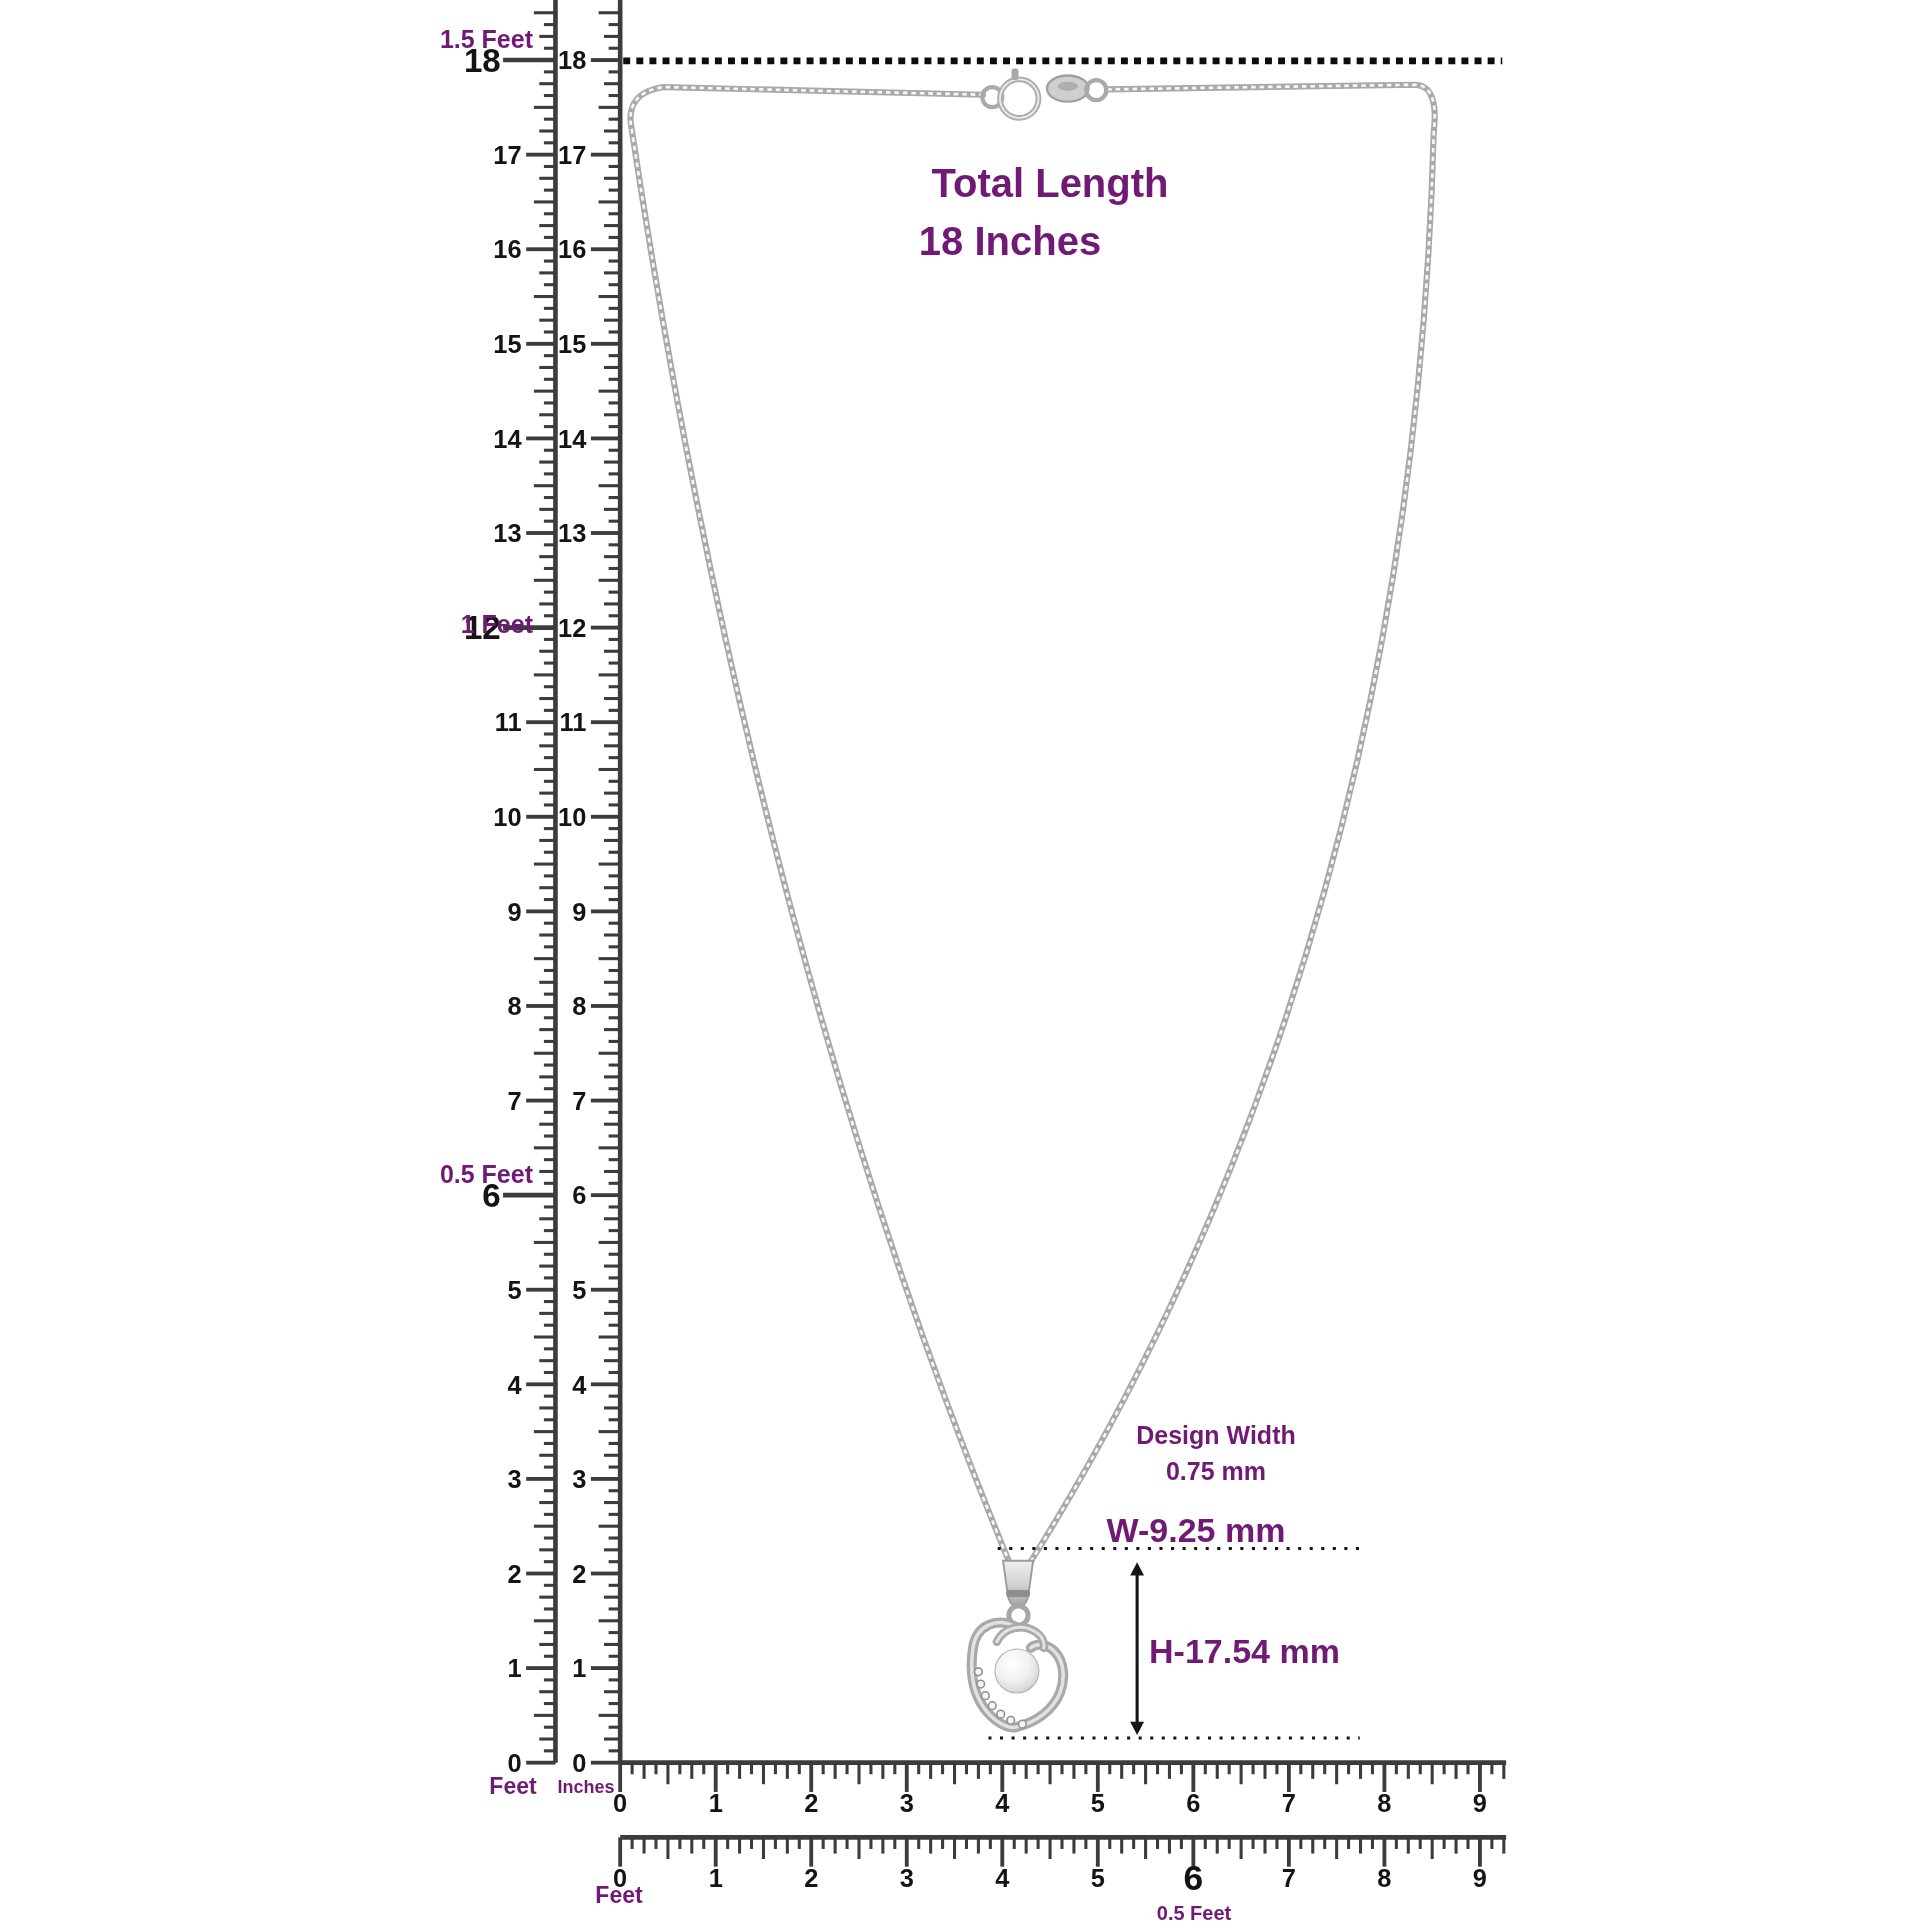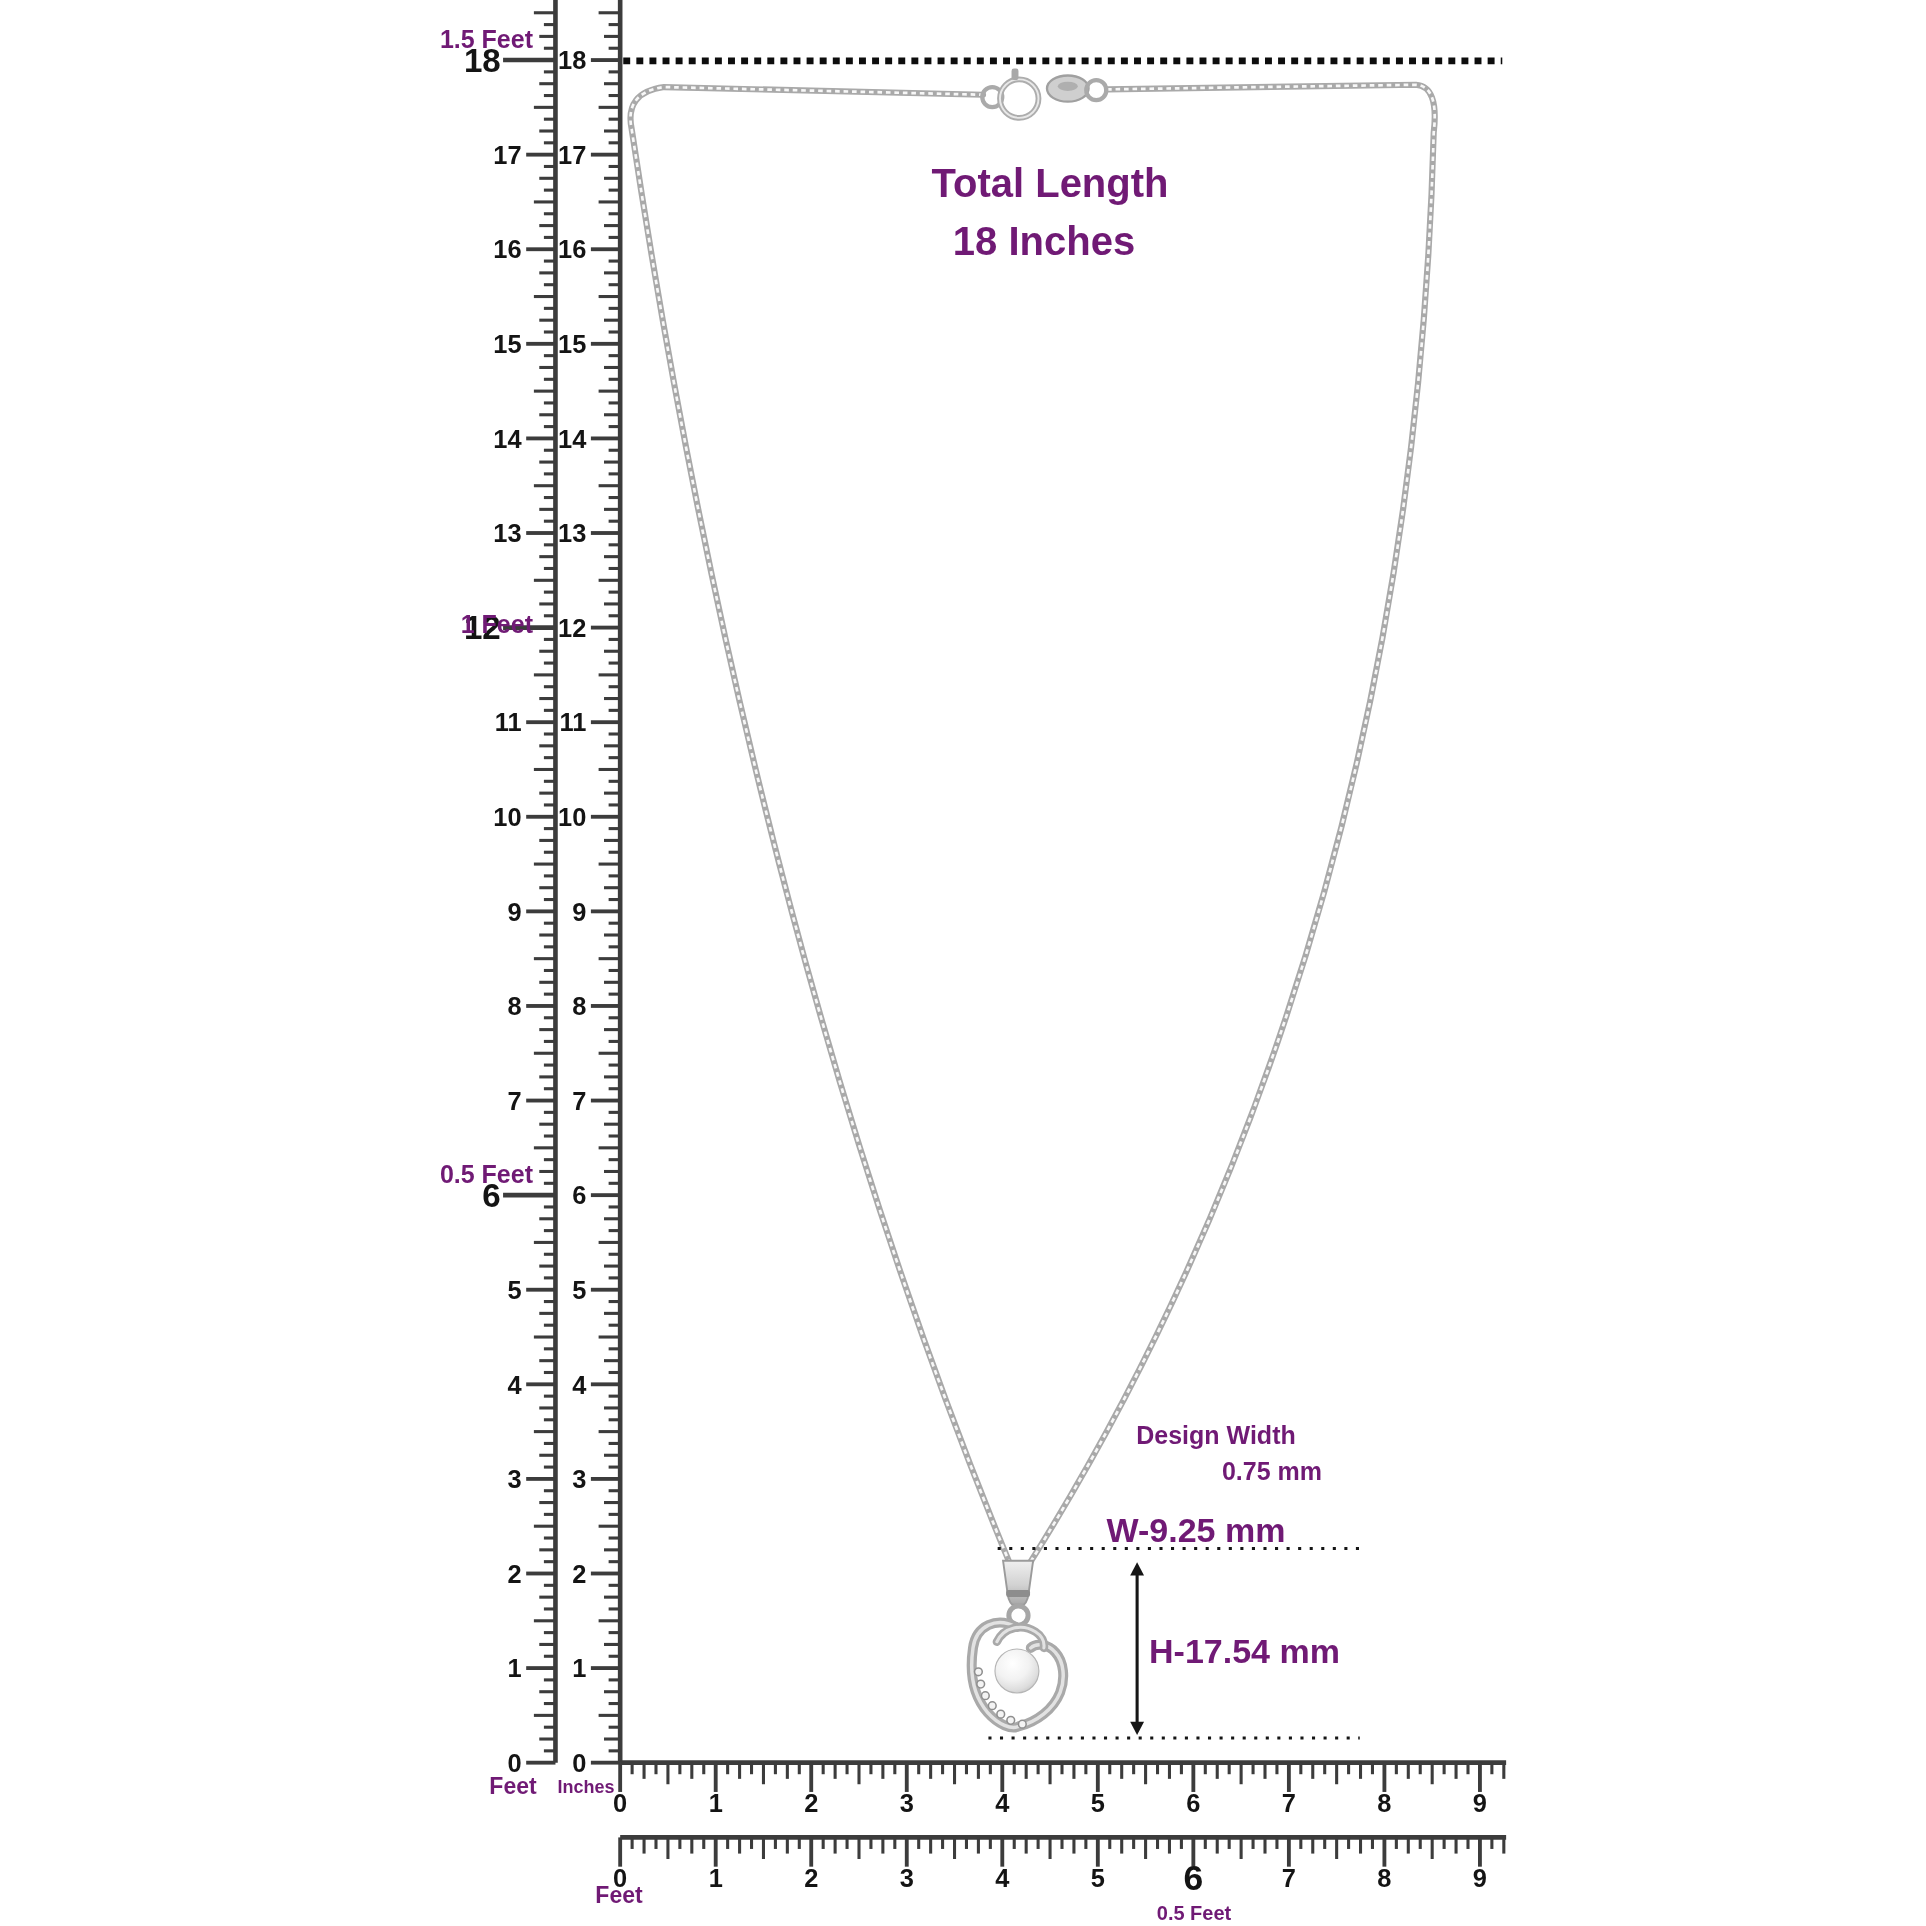--- a/index.html
+++ b/index.html
@@ -599,23 +599,23 @@
     <line x1="1295" y1="2010" x2="1765" y2="2010" stroke="#151515" stroke-width="4" stroke-dasharray="4 11"></line>
     <line x1="1283" y1="2256" x2="1765" y2="2256" stroke="#151515" stroke-width="4" stroke-dasharray="4 11"></line>
     <g>
       <line x1="1476" y1="2036" x2="1476" y2="2244" stroke="#161616" stroke-width="4"></line>
       <path d="M 1476 2028 l -9 17 h 18 z" fill="#161616"></path>
       <path d="M 1476 2252 l -9 -17 h 18 z" fill="#161616"></path>
     </g>
   </svg>
 
   <div class="lbl fs52" style="left:1050px;top:183px">Total Length</div>
-  <div class="lbl fs52" style="left:1044px;top:241px">18 Inches</div>
+  <div class="lbl fs52" style="left:1010px;top:241px">18 Inches</div>
   <div class="lbl fs40" style="left:1216px;top:1435px">Design Width</div>
-  <div class="lbl fs40" style="left:1272px;top:1471px">0.75 mm</div>
+  <div class="lbl fs40" style="left:1216px;top:1471px">0.75 mm</div>
   <div class="lbl fs44" style="left:1196px;top:1516px">W-9.25 mm</div>
   <div class="lbl l fs44" style="left:1149px;top:1637px">H-17.54 mm</div>
 
   <div class="lbl r fs32" style="left:533px;top:39px">1.5 Feet</div>
   <div class="lbl r fs32" style="left:533px;top:624px">1 Feet</div>
   <div class="lbl r fs32" style="left:533px;top:1174px">0.5 Feet</div>
 
   <div class="lbl fs30" style="left:513px;top:1786px">Feet</div>
   <div class="lbl fs28" style="left:586px;top:1787px">Inches</div>
   <div class="lbl fs30" style="left:619px;top:1895px">Feet</div>

